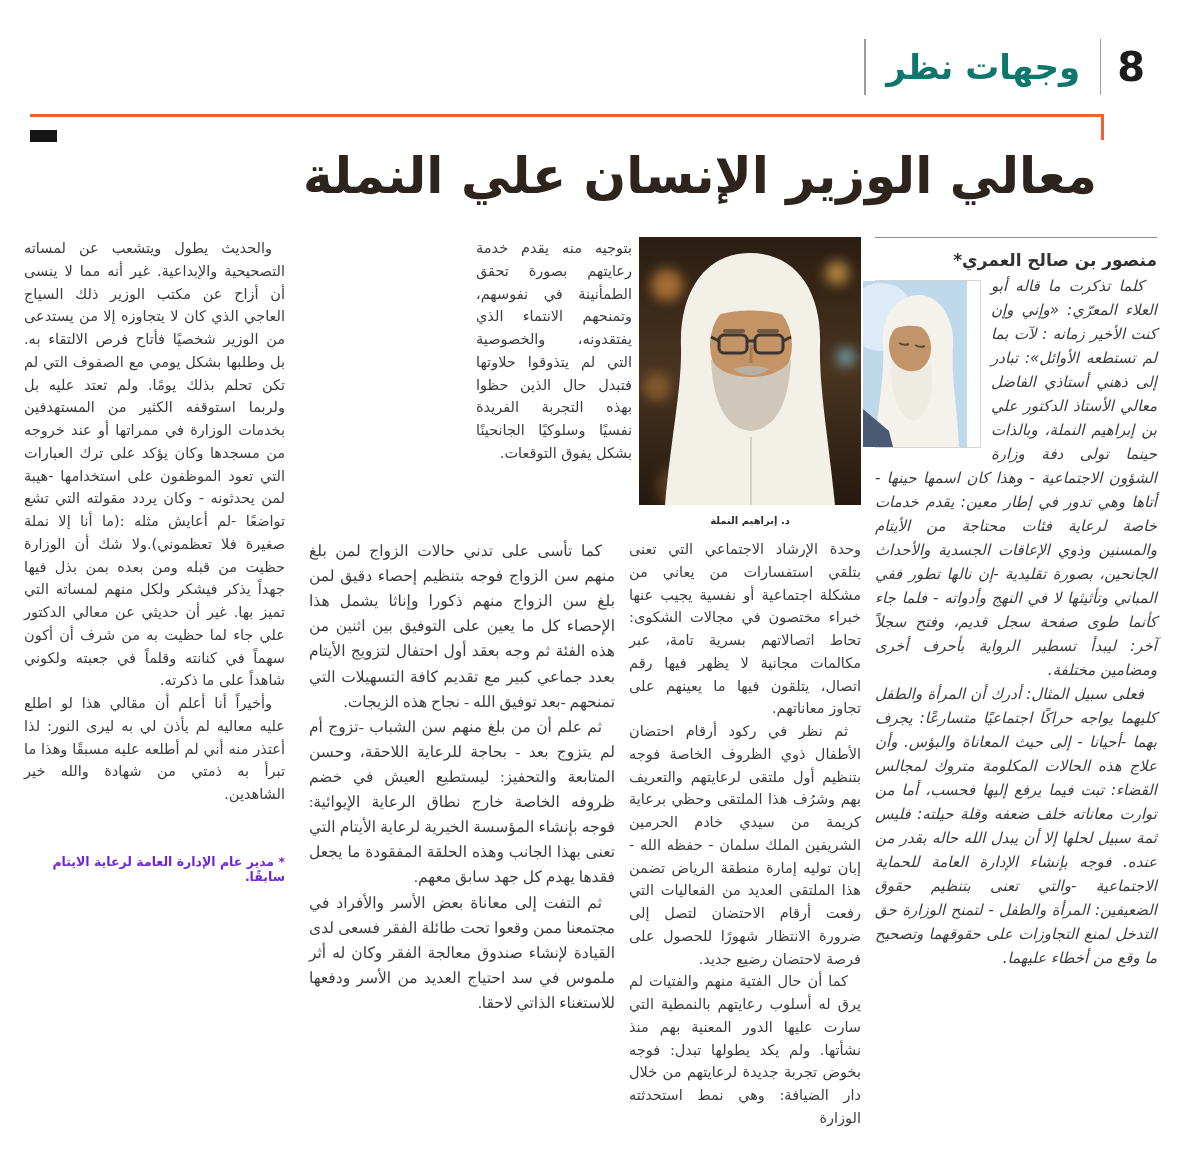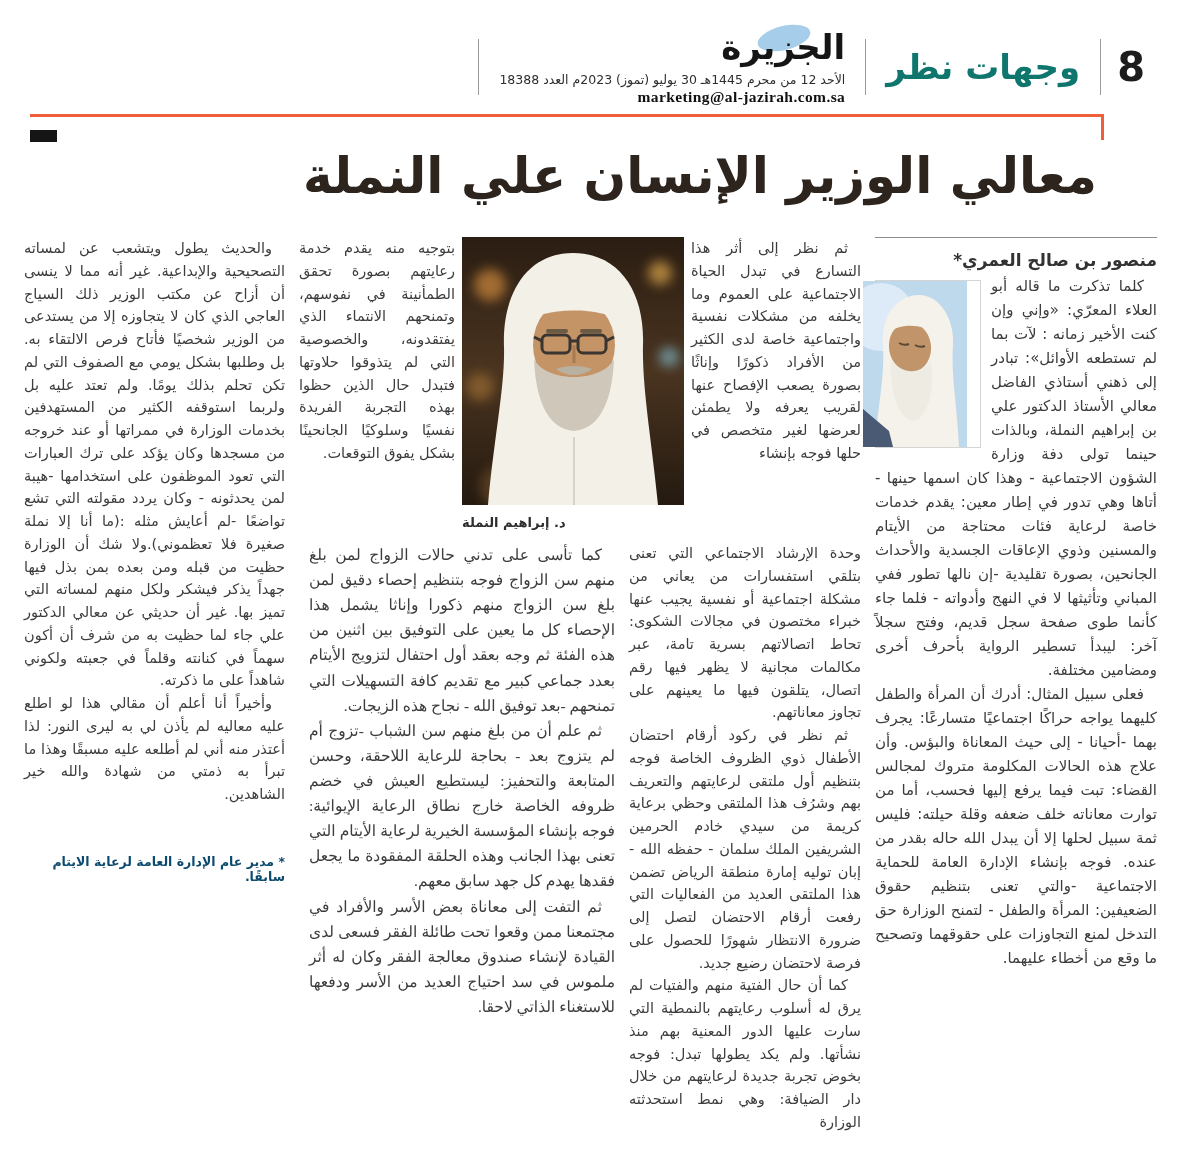--- a/index.html
+++ b/index.html
@@ -23,55 +23,47 @@
   .orange-rule{border-top:3px solid #EE5F3A;margin:4px 54px 0 8px;position:relative;}
   .orange-rule .tick{position:absolute;right:-1px;top:-3px;width:3px;height:26px;background:#EE5F3A;}
   .corner-dash{position:absolute;left:30px;top:130px;width:27px;height:12px;background:#151515;}
   
   .title{font-size:50px;font-weight:bold;color:#2c241d;text-align:center;margin:30px 0 0 0;padding:0 60px 0 300px;white-space:nowrap;}
   
   .body-cols{display:flex;gap:14px;margin-top:32px;align-items:flex-start;}
   .para{font-size:14.5px;line-height:1.57;text-align:justify;margin:0;text-indent:13px;}
   .para.cont{text-indent:0;}
   .col-a{width:282px;flex:none;}
-  .col-a .para{font-size:15px;line-height:1.6;}
+  .col-a .para{font-size:15px;line-height:1.6;font-style:italic;}
   .byline-rule{border-top:1px solid #8c8c8c;margin-bottom:12px;}
   .byline{font-size:17px;font-weight:bold;color:#333;margin-bottom:4px;}
   .author-float{float:left;width:104px;height:166px;margin:6px 10px 4px 0;border:1px solid #d5d5d5;box-sizing:content-box;}
   .col-middle{width:562px;flex:none;}
   .mid-top{display:flex;gap:7px;}
   .col-b-top{width:170px;flex:none;}
   .photo-fig{margin:0;width:222px;flex:none;}
-  .caption{font-size:13px;font-weight:bold;color:#2e2e2e;margin-top:6px;text-align:left;}
+  .caption{font-size:10px;font-weight:bold;color:#2e2e2e;margin-top:6px;text-align:center;}
   .col-c-top{width:156px;flex:none;}
   .mid-bottom{display:flex;gap:14px;margin-top:12px;}
   .col-b-bottom{width:232px;flex:none;}
   .col-c-bottom{width:306px;flex:none;}
   .col-c-bottom .para{font-size:15.5px;line-height:1.62;font-family:Liberation Serif, serif;}
   .col-e{width:261px;flex:none;}
-  .footnote{margin-top:48px;font-size:12.5px;font-weight:bold;color:#0c4a6e;}
+  .footnote{margin-top:48px;font-size:12.5px;font-weight:bold;color:#6d28d9;}
 </style>
 </head>
 <body>
 
 <div class="page">
 
   <header class="masthead">
     <div class="page-num">8</div>
     <div class="vsep"></div>
     <div class="section-title">وجهات نظر</div>
     <div class="vsep"></div>
-    <div class="brand">
-      <div class="logo">
-        <span class="logo-blob"></span>
-        <span class="logo-txt">الجزيرة</span>
-      </div>
-      <div class="dateline">الأحد 12 من محرم 1445هـ 30 يوليو (تموز) 2023م العدد 18388</div>
-      <div class="email">marketing@al-jazirah.com.sa</div>
-    </div>
     <div class="vsep"></div>
   </header>
 
   <div class="orange-rule">
       <span class="tick"></span>
     </div>
   <div class="corner-dash"></div>
 
   <h1 class="title">معالي الوزير الإنسان علي النملة</h1>
 
@@ -94,21 +86,20 @@
             <path d="M0,128 L26,150 L30,166 L0,166 Z" fill="#4a5a74"></path>
           </svg>
         </span>
         <span>كلما تذكرت ما قاله أبو العلاء المعرّي: «وإني وإن كنت الأخير زمانه : لآت بما لم تستطعه الأوائل»: تبادر إلى ذهني أستاذي الفاضل معالي الأستاذ الدكتور علي بن إبراهيم النملة، وبالذات حينما تولى دفة وزارة الشؤون الاجتماعية - وهذا كان اسمها حينها - أتاها وهي تدور في إطار معين: يقدم خدمات خاصة لرعاية فئات محتاجة من الأيتام والمسنين وذوي الإعاقات الجسدية والأحداث الجانحين، بصورة تقليدية -إن نالها تطور ففي المباني وتأثيثها لا في النهج وأدواته - فلما جاء كأنما طوى صفحة سجل قديم، وفتح سجلاً آخر: ليبدأ تسطير الرواية بأحرف أخرى ومضامين مختلفة.</span>
       </p>
       <p class="para">فعلى سبيل المثال: أدرك أن المرأة والطفل كليهما يواجه حراكًا اجتماعيًا متسارعًا: يجرف بهما -أحيانا - إلى حيث المعاناة والبؤس. وأن علاج هذه الحالات المكلومة متروك لمجالس القضاء: تبت فيما يرفع إليها فحسب، أما من توارت معاناته خلف ضعفه وقلة حيلته: فليس ثمة سبيل لحلها إلا أن يبدل الله حاله بقدر من عنده. فوجه بإنشاء الإدارة العامة للحماية الاجتماعية -والتي تعنى بتنظيم حقوق الضعيفين: المرأة والطفل - لتمنح الوزارة حق التدخل لمنع التجاوزات على حقوقهما وتصحيح ما وقع من أخطاء عليهما.</p>
     </section>
 
     <section class="col-middle">
       <div class="mid-top">
-        <p class="para col-b-top">ثم نظر إلى أثر هذا التسارع في تبدل الحياة الاجتماعية على العموم وما يخلفه من مشكلات نفسية واجتماعية خاصة لدى الكثير من الأفراد ذكورًا وإناثًا بصورة يصعب الإفصاح عنها لقريب يعرفه ولا يطمئن لعرضها لغير متخصص في حلها فوجه بإنشاء</p>
         <figure class="photo-fig">
           <svg viewBox="0 0 222 268" width="222" height="268" aria-hidden="true">
             <defs>
               <linearGradient id="pbg" x1="0" y1="0" x2="0" y2="1">
                 <stop offset="0" stop-color="#2a1d12"></stop>
                   <stop offset=".5" stop-color="#4a3420"></stop>
                   <stop offset="1" stop-color="#241a10"></stop>
               </linearGradient>
               <filter id="blur">
                   <feGaussianBlur stdDeviation="6"></feGaussianBlur>

